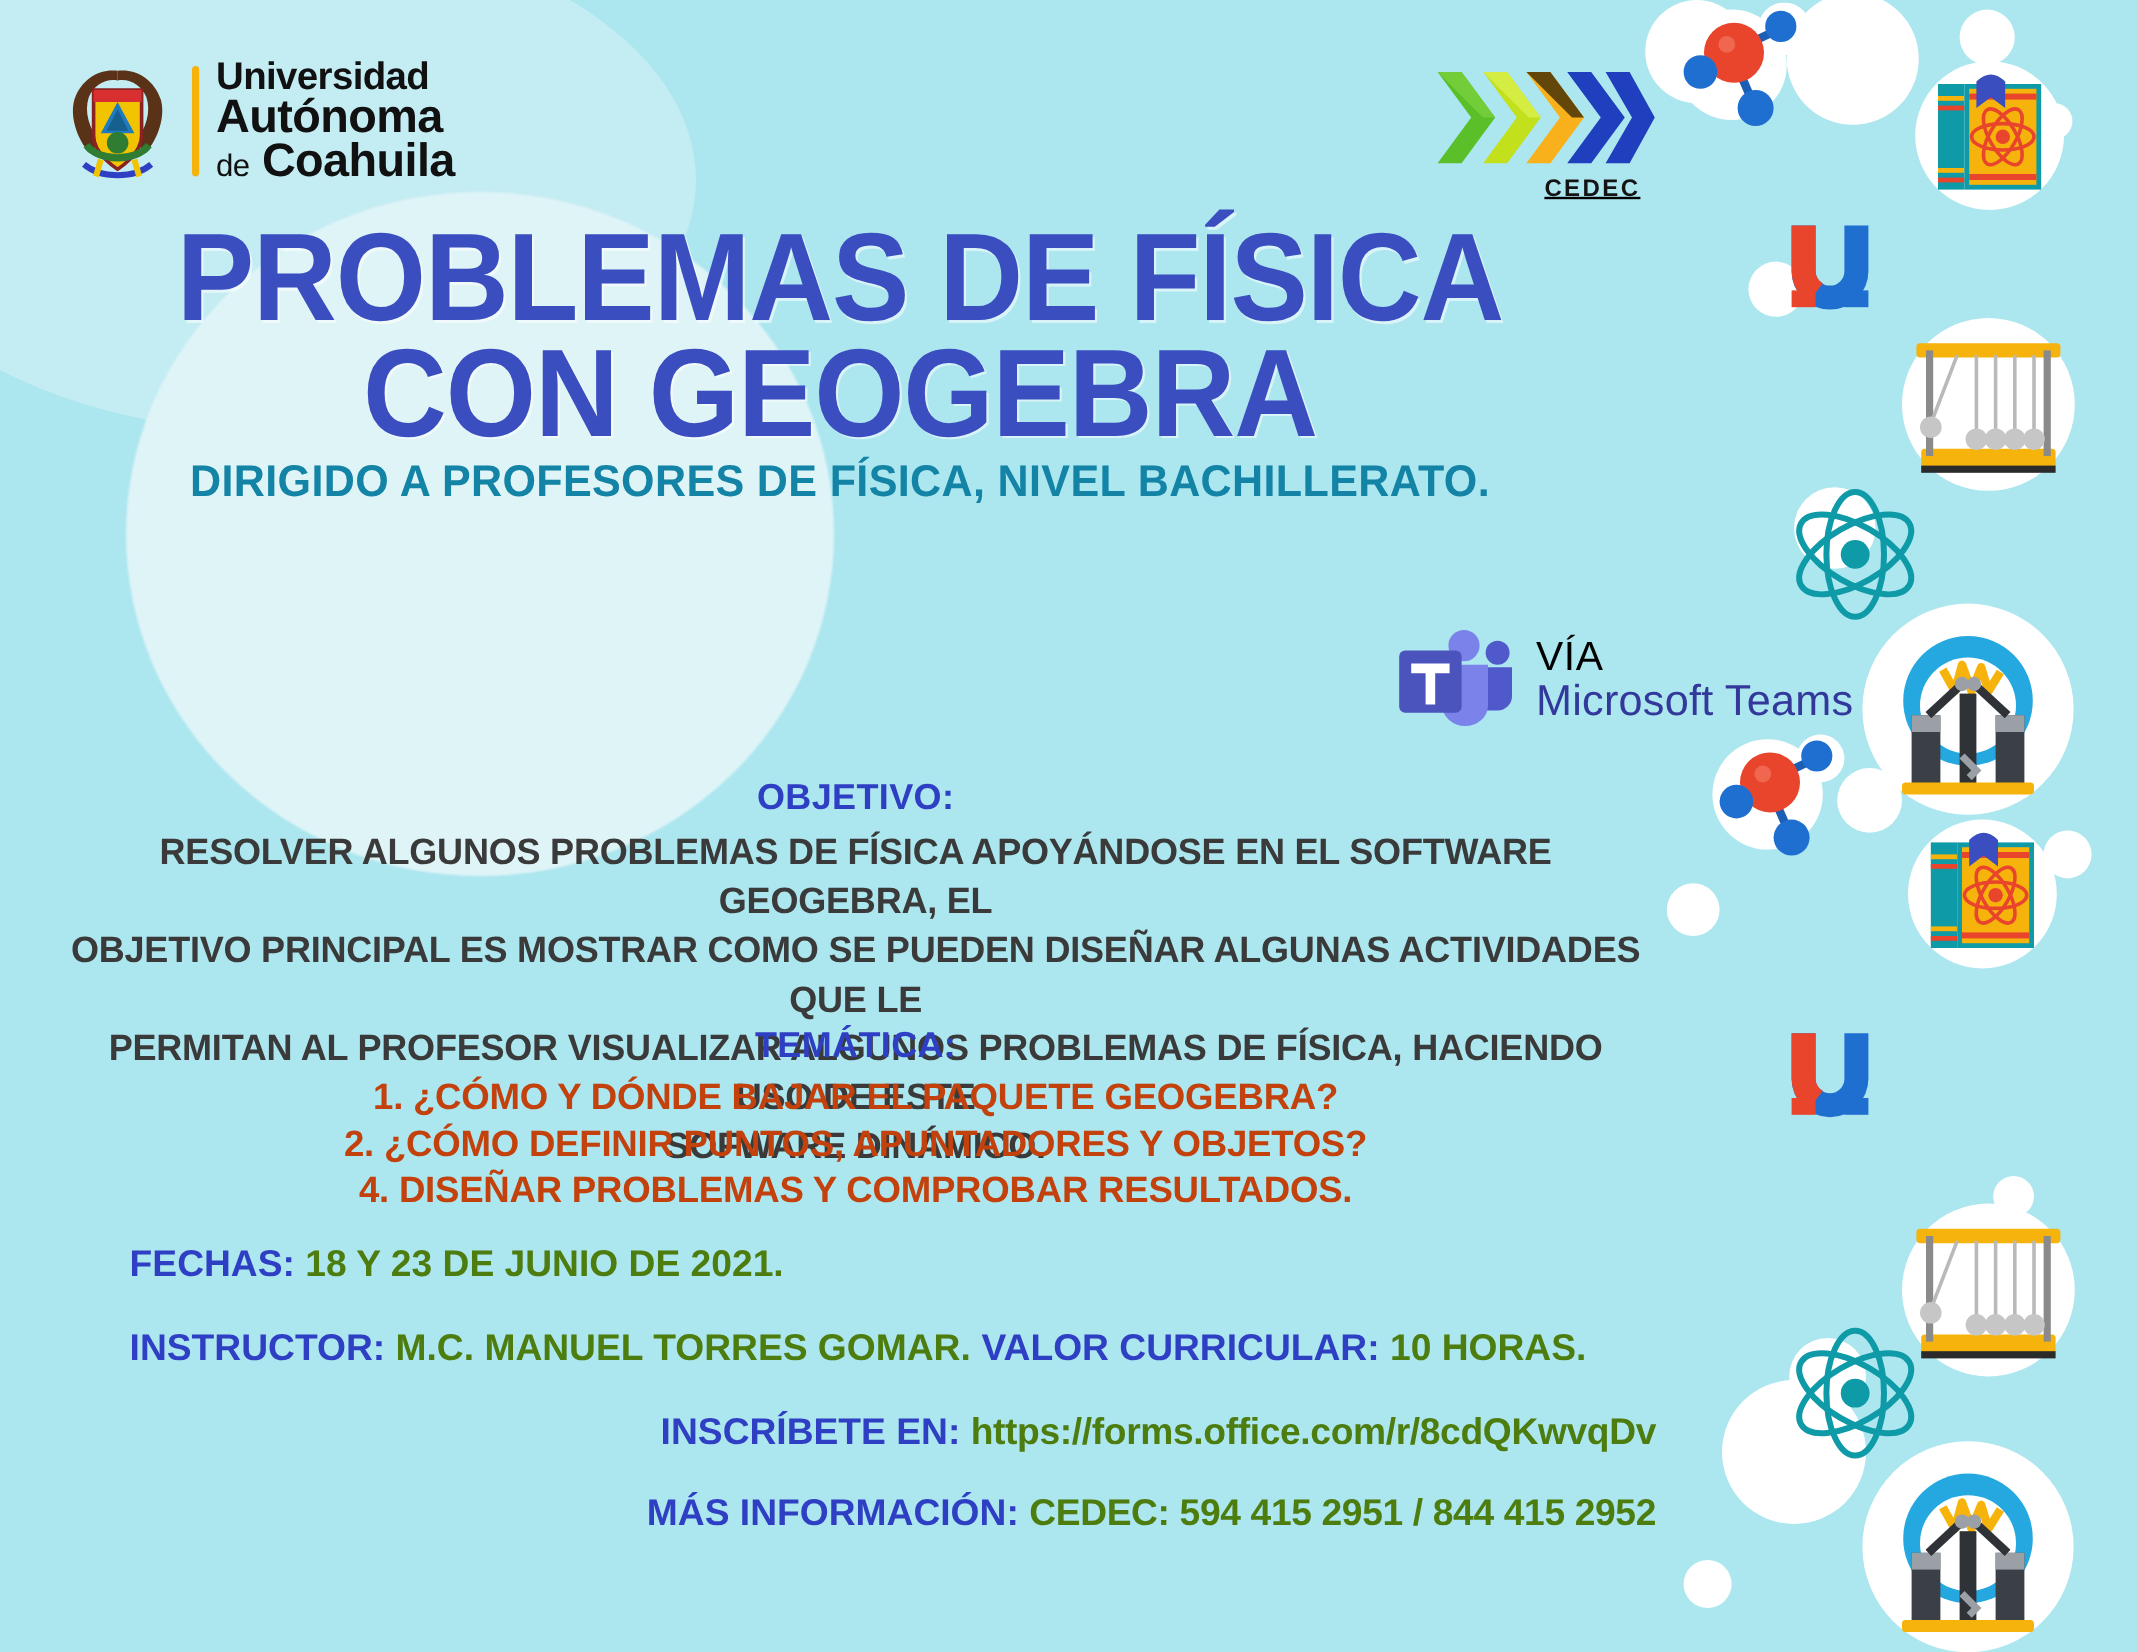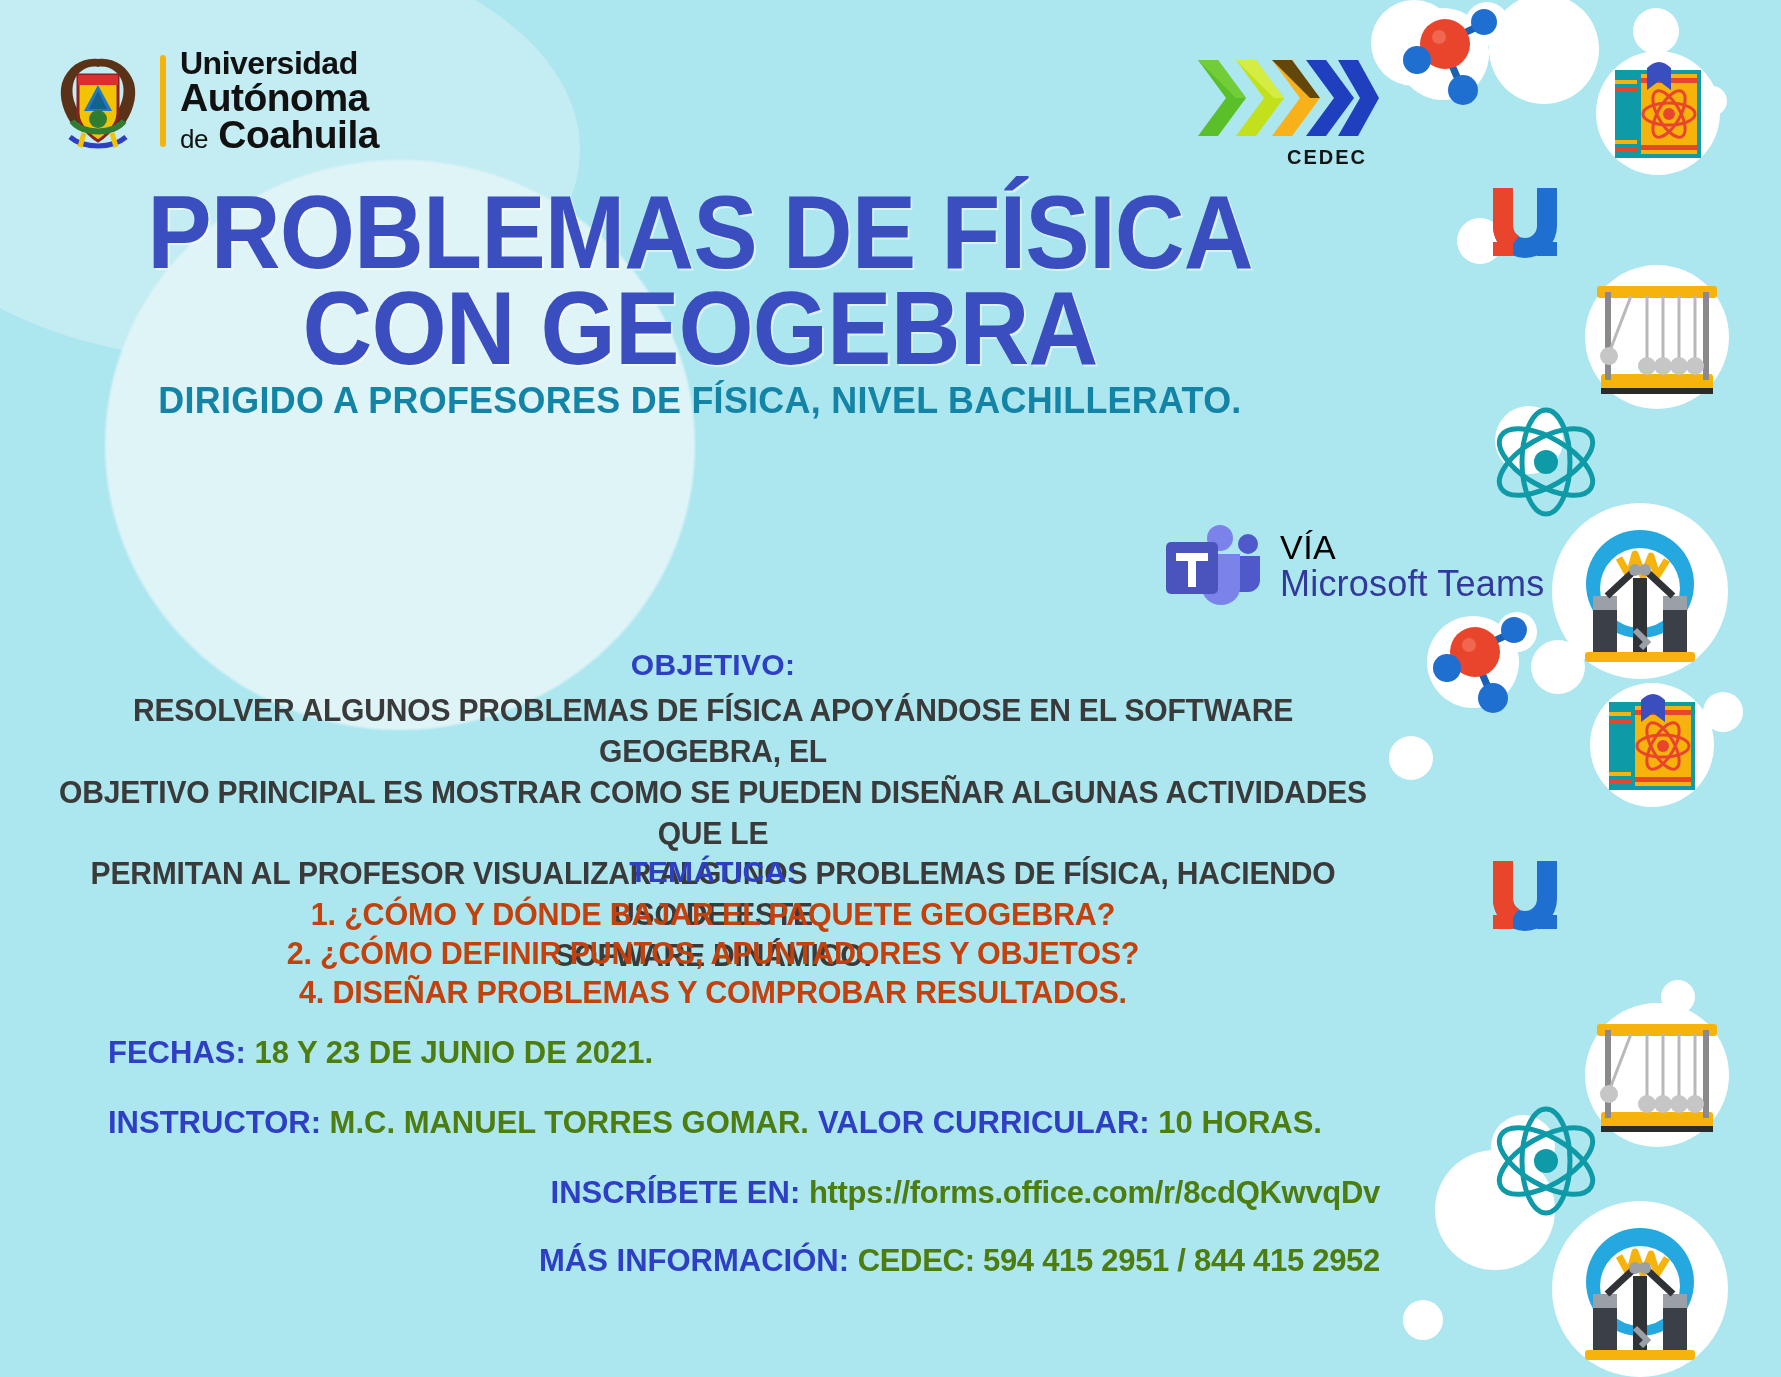--- a/index.html
+++ b/index.html
@@ -39,21 +39,21 @@
   .uadec-text{
     line-height:.96;color:#111;
     font-weight:bold;
   }
   .uadec-text .l1{font-size:32px;letter-spacing:-.5px;}
   .uadec-text .l2{font-size:39px;letter-spacing:-.5px;}
   .uadec-text .l3{font-size:39px;letter-spacing:-.5px;}
   .uadec-text .l3 .sm{font-size:26px;font-weight:normal;}
 
   .cedec{
-    position:absolute;left:1196px;top:52px;width:185px;text-align:center;
+    position:absolute;left:1196px;top:52px;width:185px;text-align:center;text-decoration:underline;
   }
   .cedec svg{display:block;}
   .cedec-word{
     font-size:20px;font-weight:bold;letter-spacing:2px;color:#141414;
     margin-top:2px;text-align:right;padding-right:14px;
   }
 
   
   .title{
     position:absolute;left:0;top:185px;width:1400px;

